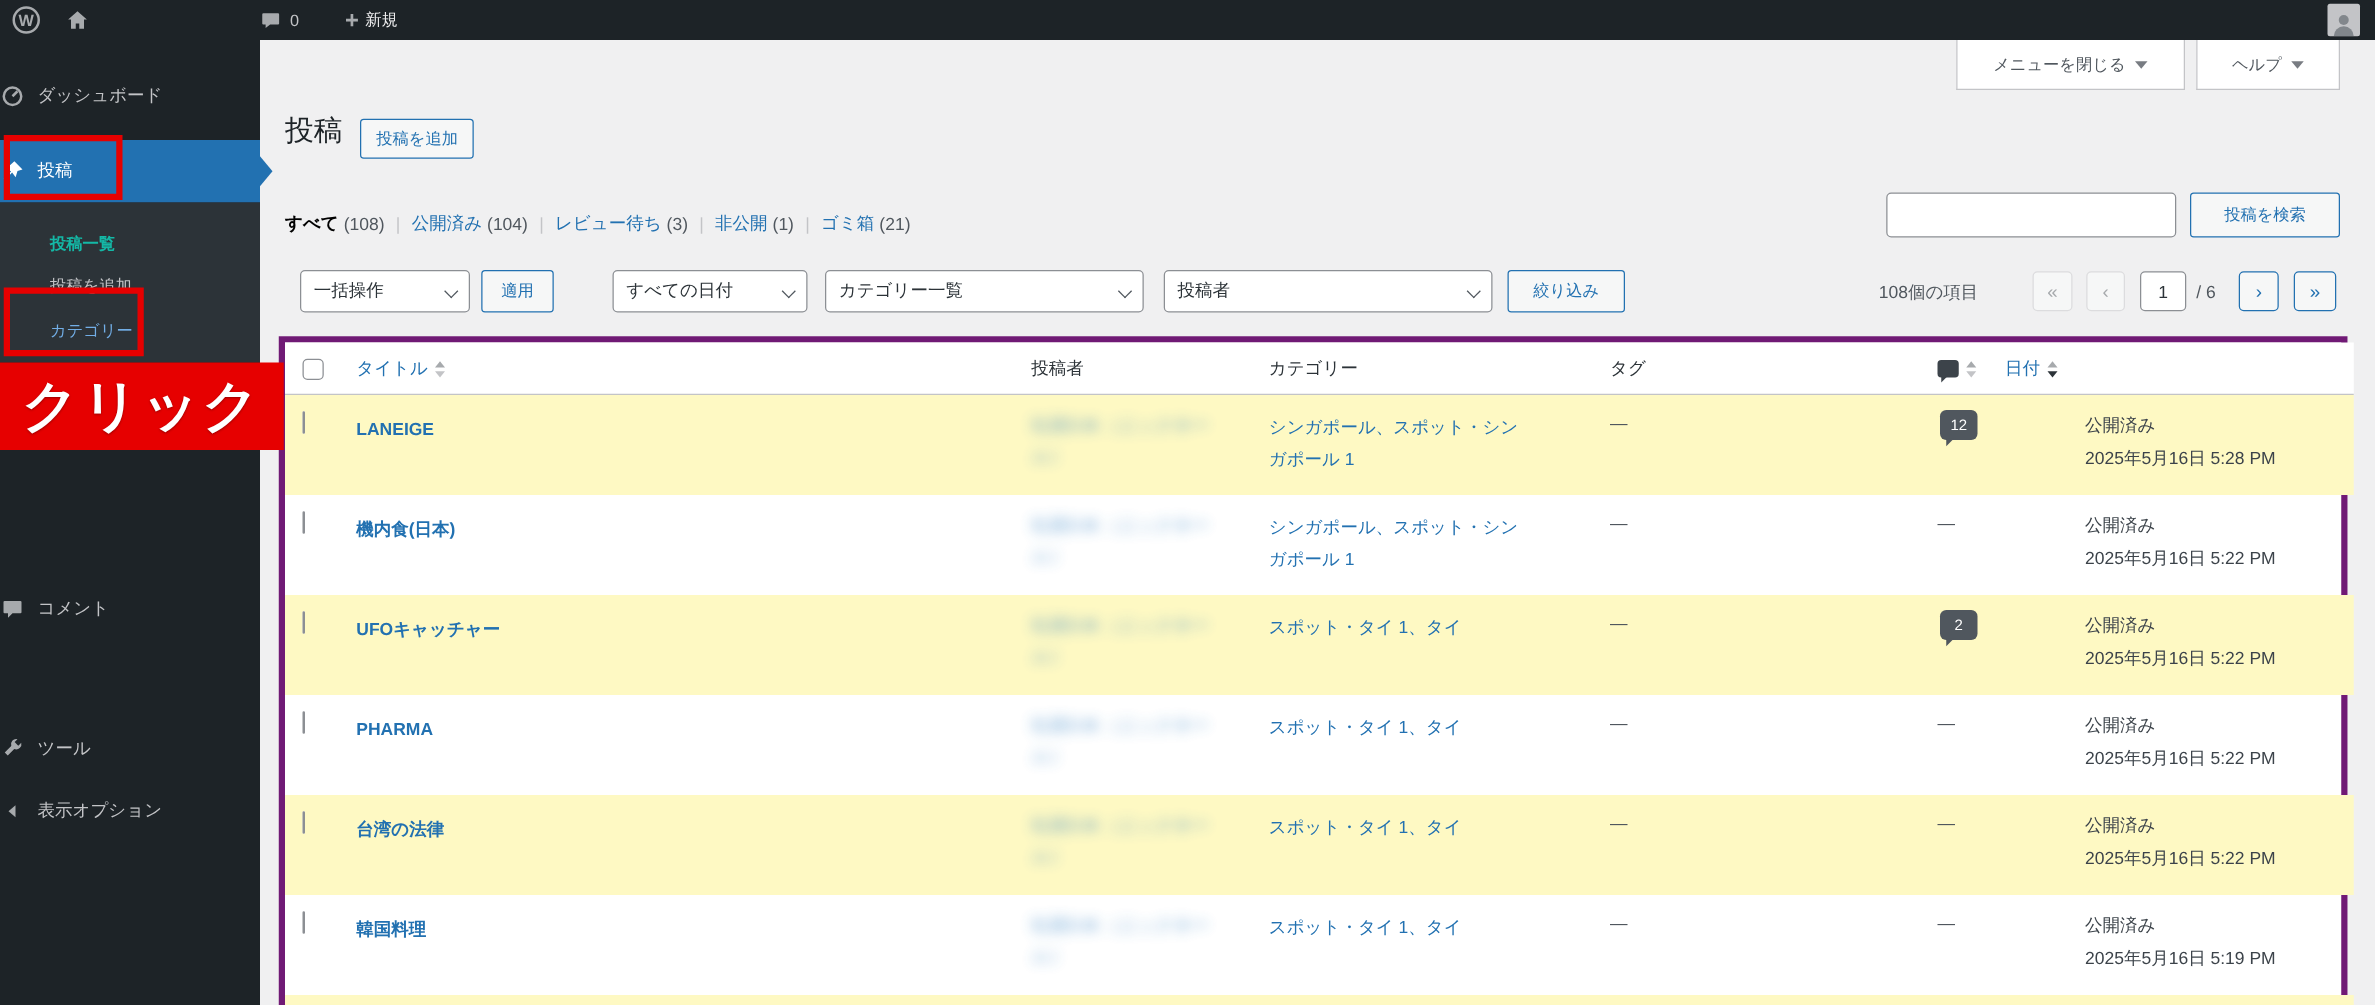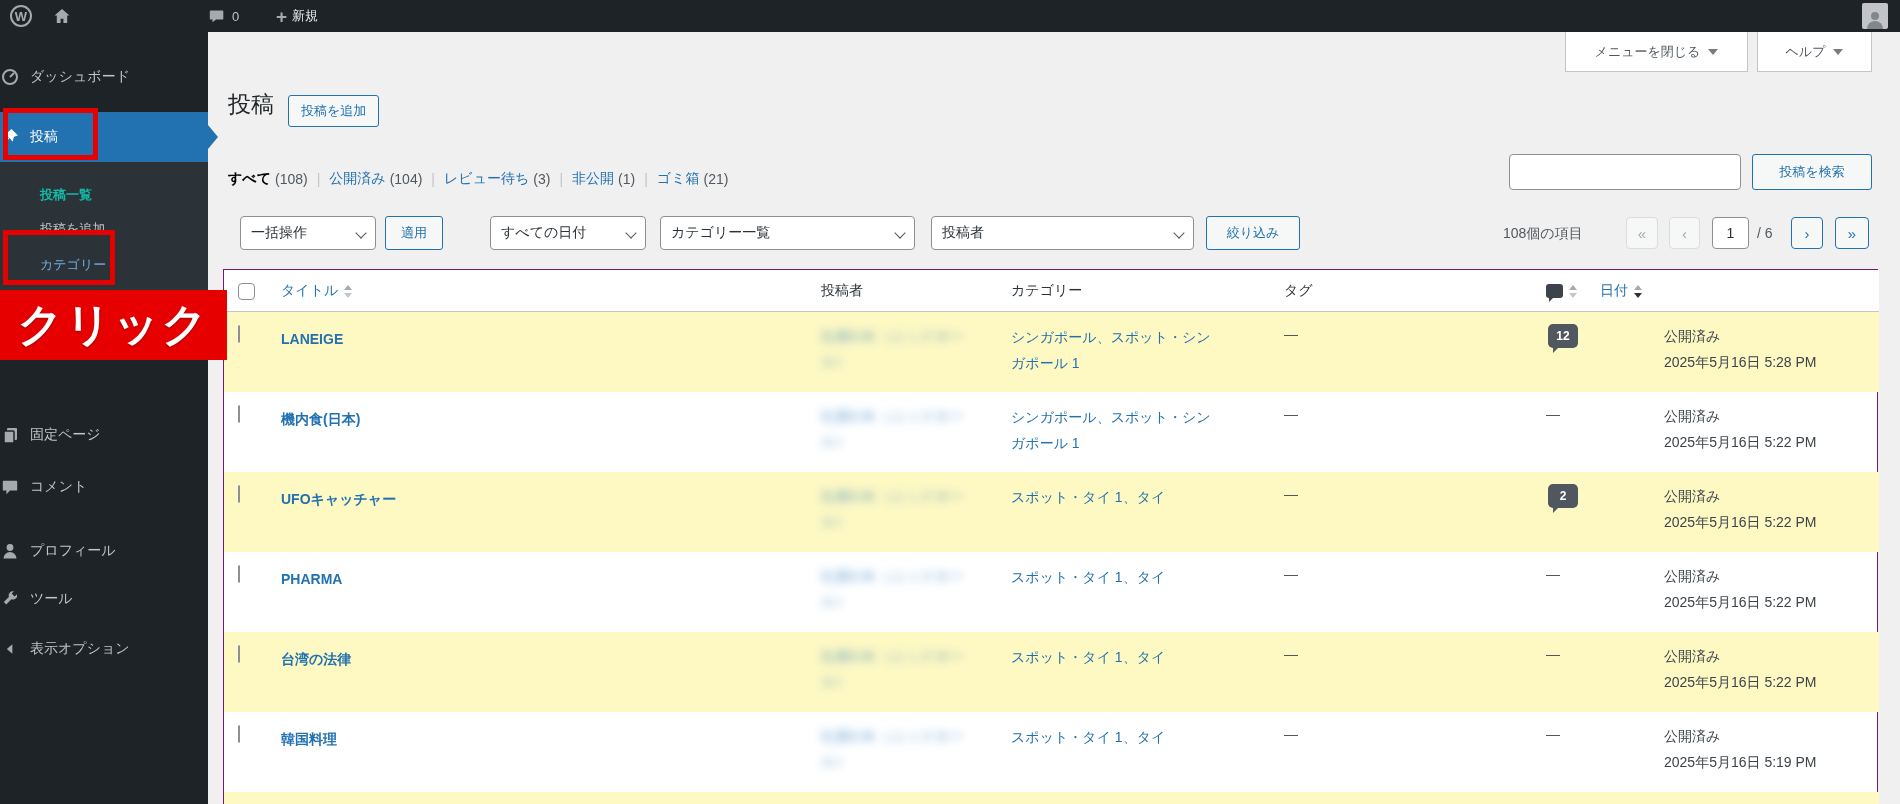--- a/index.html
+++ b/index.html
@@ -68,41 +68,41 @@
   .items-count { position:absolute; left:1295px; top:193px; font-size:14px; color:#50575e; }
   .pg { position:absolute; top:185px; height:32px; display:flex; align-items:center; justify-content:center; border-radius:4px; font-size:15px; cursor:pointer; }
   .pg-disabled { background:#f6f7f7; border:1px solid #dcdcde; color:#a7aaad; }
   .pg-active { background:#f6f7f7; border:1px solid #2271b1; color:#2271b1; }
   .pg-first { left:1418px; width:32px; } .pg-prev { left:1461px; width:31px; }
   .pg-input { position:absolute; left:1504px; top:185px; width:37px; height:32px; border:1px solid #8c8f94; border-radius:4px; text-align:center; font-size:14px; color:#2c3338; }
   .pg-total { position:absolute; left:1549px; top:193px; font-size:14px; color:#50575e; }
   .pg-next { left:1583px; width:32px; } .pg-last { left:1627px; width:34px; }
 
   
-  .table { position:absolute; left:15px; top:237px; width:1655px; height:535px; background:#fff; border:1px solid #701a75;padding-left:48px; }
+  .table { position:absolute; left:15px; top:237px; width:1655px; height:535px; background:#fff; border:5px solid #701a75;padding-left:48px; }
   .thead { position:absolute; left:0; top:0; width:1655px; height:42px; background:#fff; border-bottom:1px solid #c3c4c7; }
   .th { position:absolute; top:0; height:42px; display:flex; align-items:center; gap:6px; font-size:14px; color:#2c3338; }
   .th-sort { color:#2271b1; cursor:pointer; }
   .checkbox { width:17px; height:17px; border:1px solid #8c8f94; border-radius:4px; background:#fff; cursor:pointer; }
   .cb-col { left:14px; }
   .arrs { display:flex; flex-direction:column; gap:3px; }
   .au { width:0; height:0; border-left:4px solid transparent; border-right:4px solid transparent; border-bottom:5px solid #a7aaad; }
   .ad { width:0; height:0; border-left:4px solid transparent; border-right:4px solid transparent; border-top:5px solid #c3c4c7; }
   .ad-solid { border-top-color:#2c3338; }
 
   .row { position:absolute; left:0; width:1655px; height:80px; }
   .row.alt { background:#fef9c3; }
   .cell { position:absolute; font-size:14px; color:#3c434a; }
   .c-cb { left:14px; top:14px; }
   .c-title { left:57px; top:19px; font-weight:bold; color:#2271b1; cursor:pointer; }
   .c-author { left:597px; top:12px; width:150px; line-height:24px; color:#3582c4; filter:blur(5px); opacity:.8; cursor:pointer; }
   .c-cat { left:787px; top:12px; width:203px; line-height:26px; color:#2271b1; cursor:pointer; }
   .c-tag { left:1060px; top:14px; color:#50575e; }
   .c-comm { left:1322px; top:14px; color:#50575e; }
-  .badge { position:absolute; left:1324px; top:12px; width:30px; height:24px; background:#50575e; border-radius:5px; color:#fff; font-size:12px; font-weight:bold; display:flex; align-items:center; justify-content:center; cursor:pointer; }
+  .badge { position:absolute; left:1324px; top:12px; width:30px; height:24px; background:#50575e; border-radius:5px; color:#fff; font-size:12px; font-weight:normal; display:flex; align-items:center; justify-content:center; cursor:pointer; }
   .badge::after { content:""; position:absolute; left:5px; bottom:-5px; width:0; height:0; border-top:6px solid #50575e; border-right:6px solid transparent; }
   .c-date { left:1440px; top:11px; line-height:26px; }
 
   .bubble-dark { width:17px; height:14px; background:#3c434a; border-radius:3px; position:relative; }
   .bubble-dark::after { content:""; position:absolute; left:3px; bottom:-4px; border-top:5px solid #3c434a; border-right:5px solid transparent; }
   svg { display:block; }
 </style>
 </head>
 <body>
 
@@ -165,48 +165,30 @@
     </div>
     <div class="sub-item" style="top:52px">
       <span>投稿を追加</span>
     </div>
     <div class="sub-item sub-cat" style="top:88px">
       <span>カテゴリー</span>
     </div>
   </div>
 
 
-  <div class="s-item" style="top:386px">
-    <span class="s-ico">
-      <svg width="20" height="20" viewBox="0 0 20 20">
-          <rect x="7" y="3" width="10" height="12" rx="1" fill="#a7aaad"></rect>
-          <rect x="4" y="6" width="10" height="12" rx="1" fill="#a7aaad" stroke="#1d2327" stroke-width="1.5"></rect>
-        </svg>
-    </span>
-    <span>固定ページ</span>
-  </div>
 
   <div class="s-item" style="top:438px">
     <span class="s-ico">
       <svg width="18" height="18" viewBox="0 0 20 20">
           <path d="M3 3h14a1 1 0 0 1 1 1v9a1 1 0 0 1-1 1h-7l-4 4v-4H3a1 1 0 0 1-1-1V4a1 1 0 0 1 1-1z" fill="#a7aaad"></path>
         </svg>
     </span>
     <span>コメント</span>
   </div>
 
-  <div class="s-item" style="top:502px">
-    <span class="s-ico">
-      <svg width="20" height="20" viewBox="0 0 20 20">
-          <circle cx="10" cy="6.5" r="3.4" fill="#a7aaad"></circle>
-          <path d="M3.5 17.5a6.5 6.5 0 0 1 13 0z" fill="#a7aaad"></path>
-        </svg>
-    </span>
-    <span>プロフィール</span>
-  </div>
 
   <div class="s-item" style="top:550px">
     <span class="s-ico">
       <svg width="20" height="20" viewBox="0 0 20 20">
           <path d="M17 5.2a4.2 4.2 0 0 1-5.6 5L6.2 15.4l-2.4-2.4 5.2-5.2A4.2 4.2 0 0 1 14 2.3l-2.3 2.3 2.9 2.9z" fill="#a7aaad"></path>
         </svg>
     </span>
     <span>ツール</span>
   </div>
 

